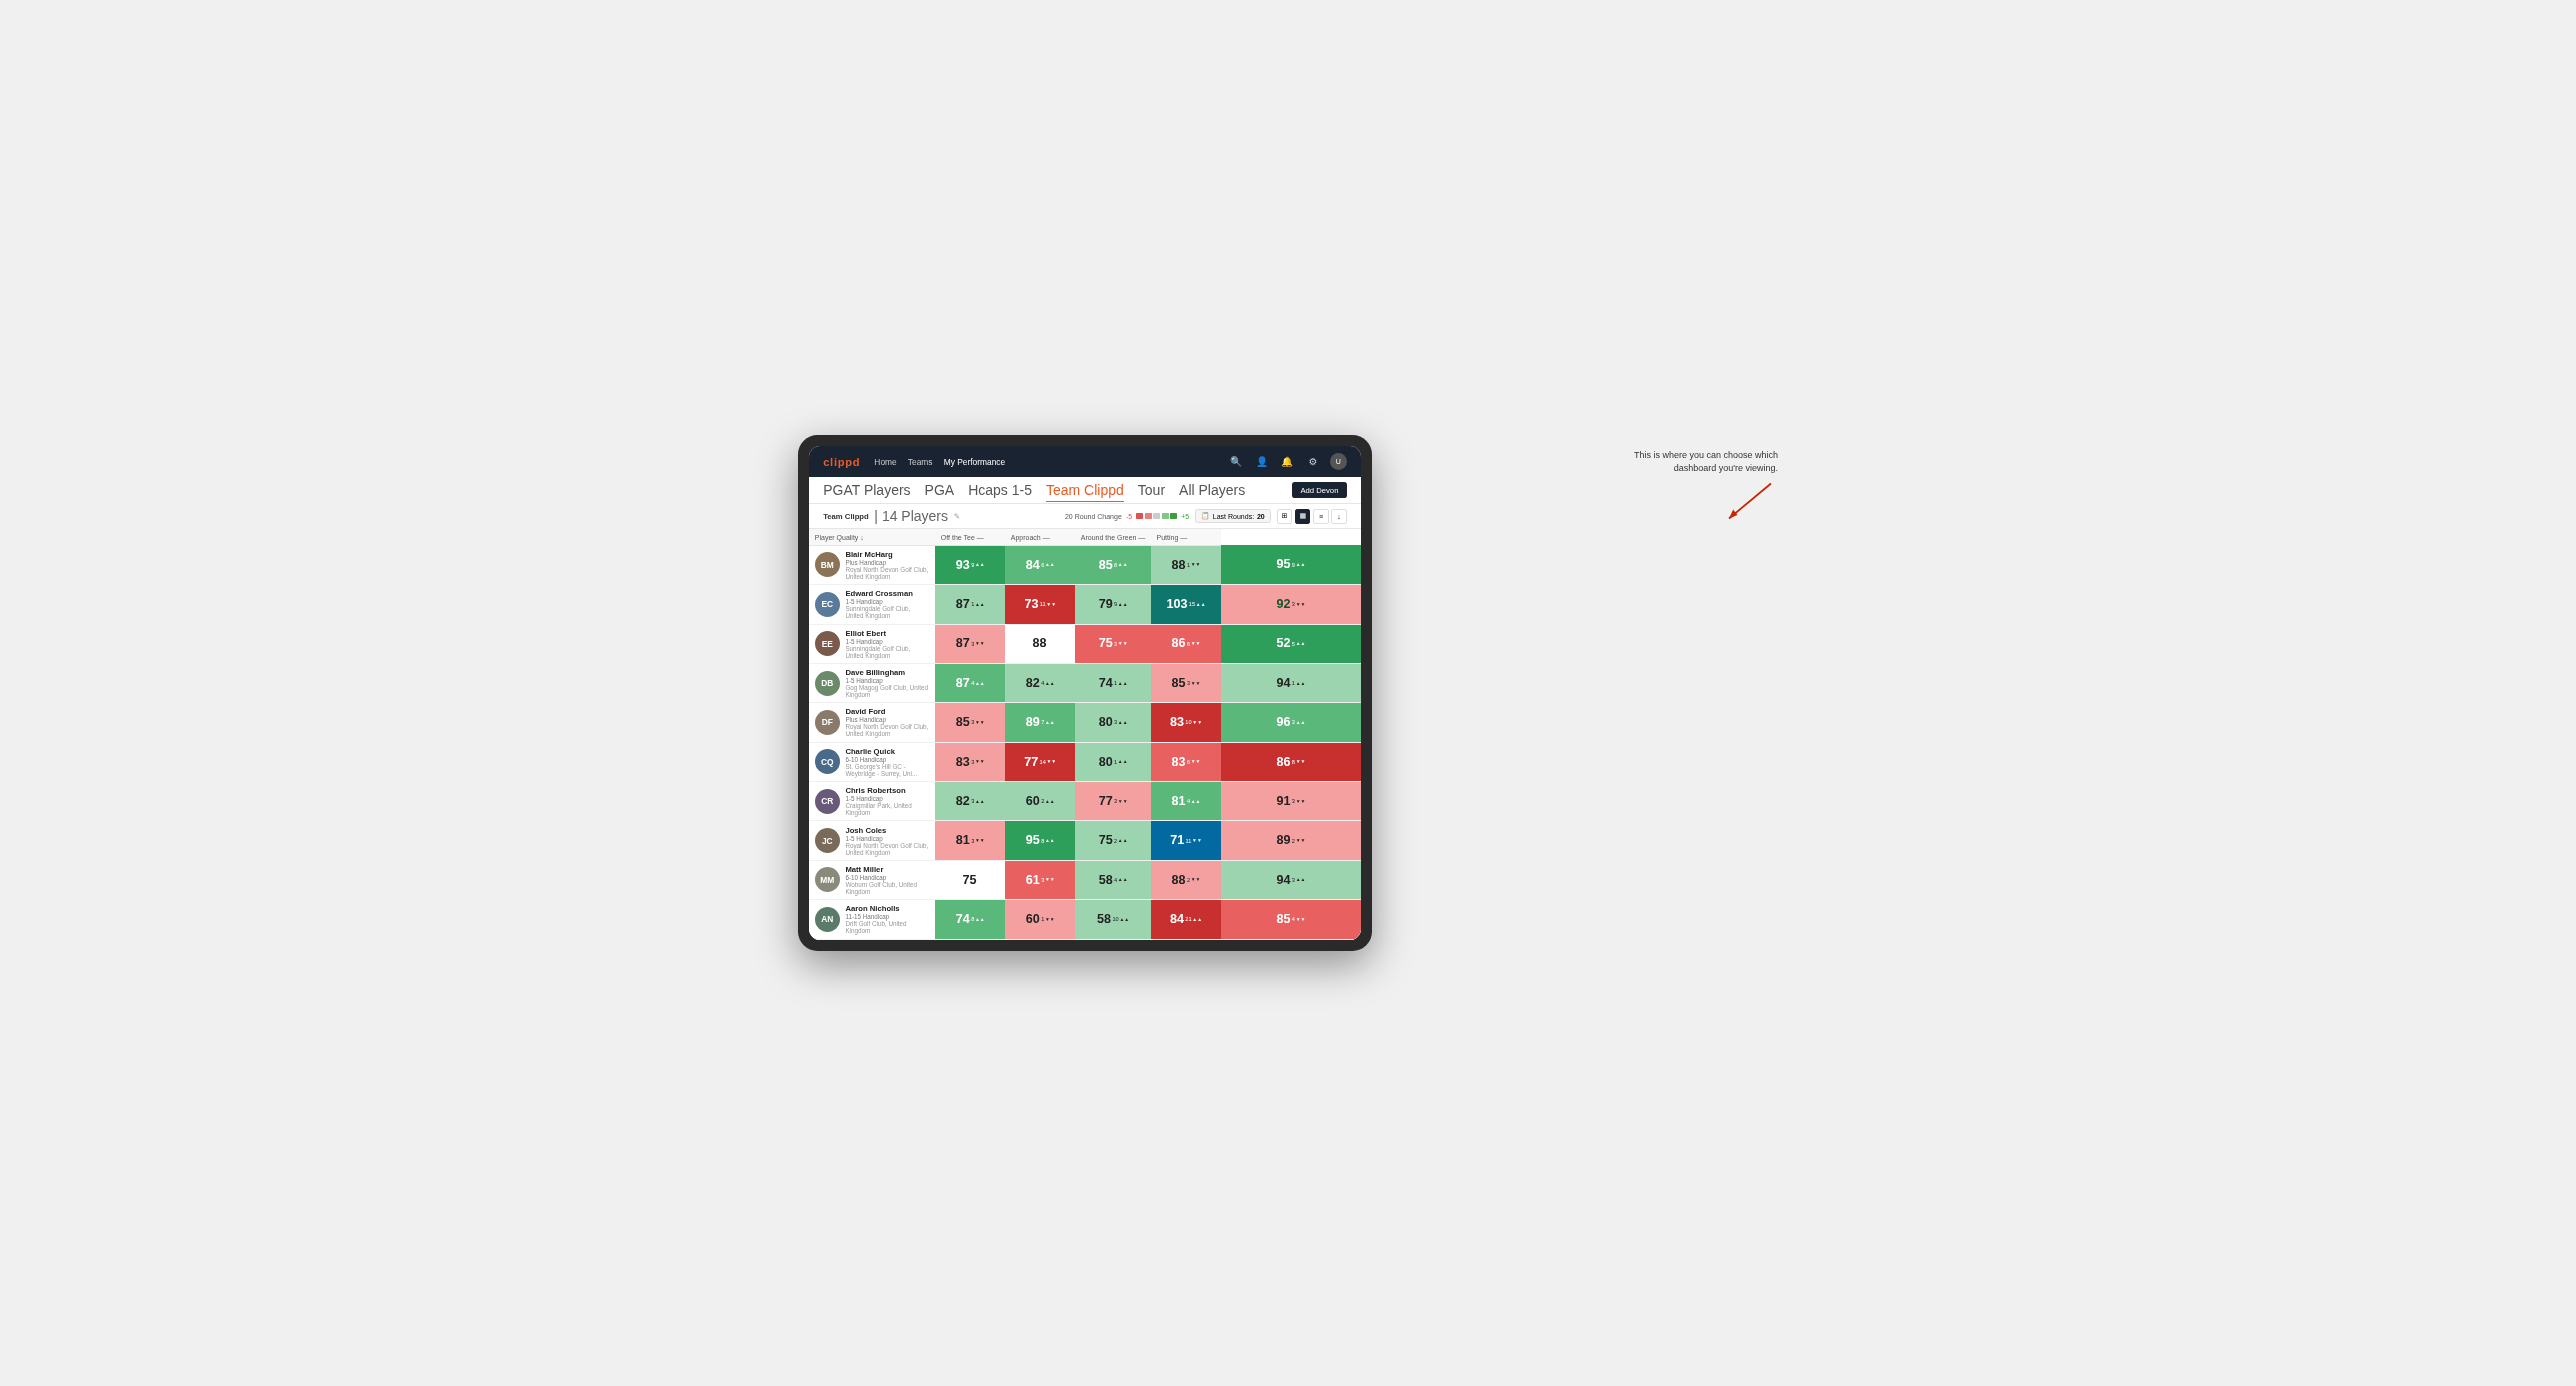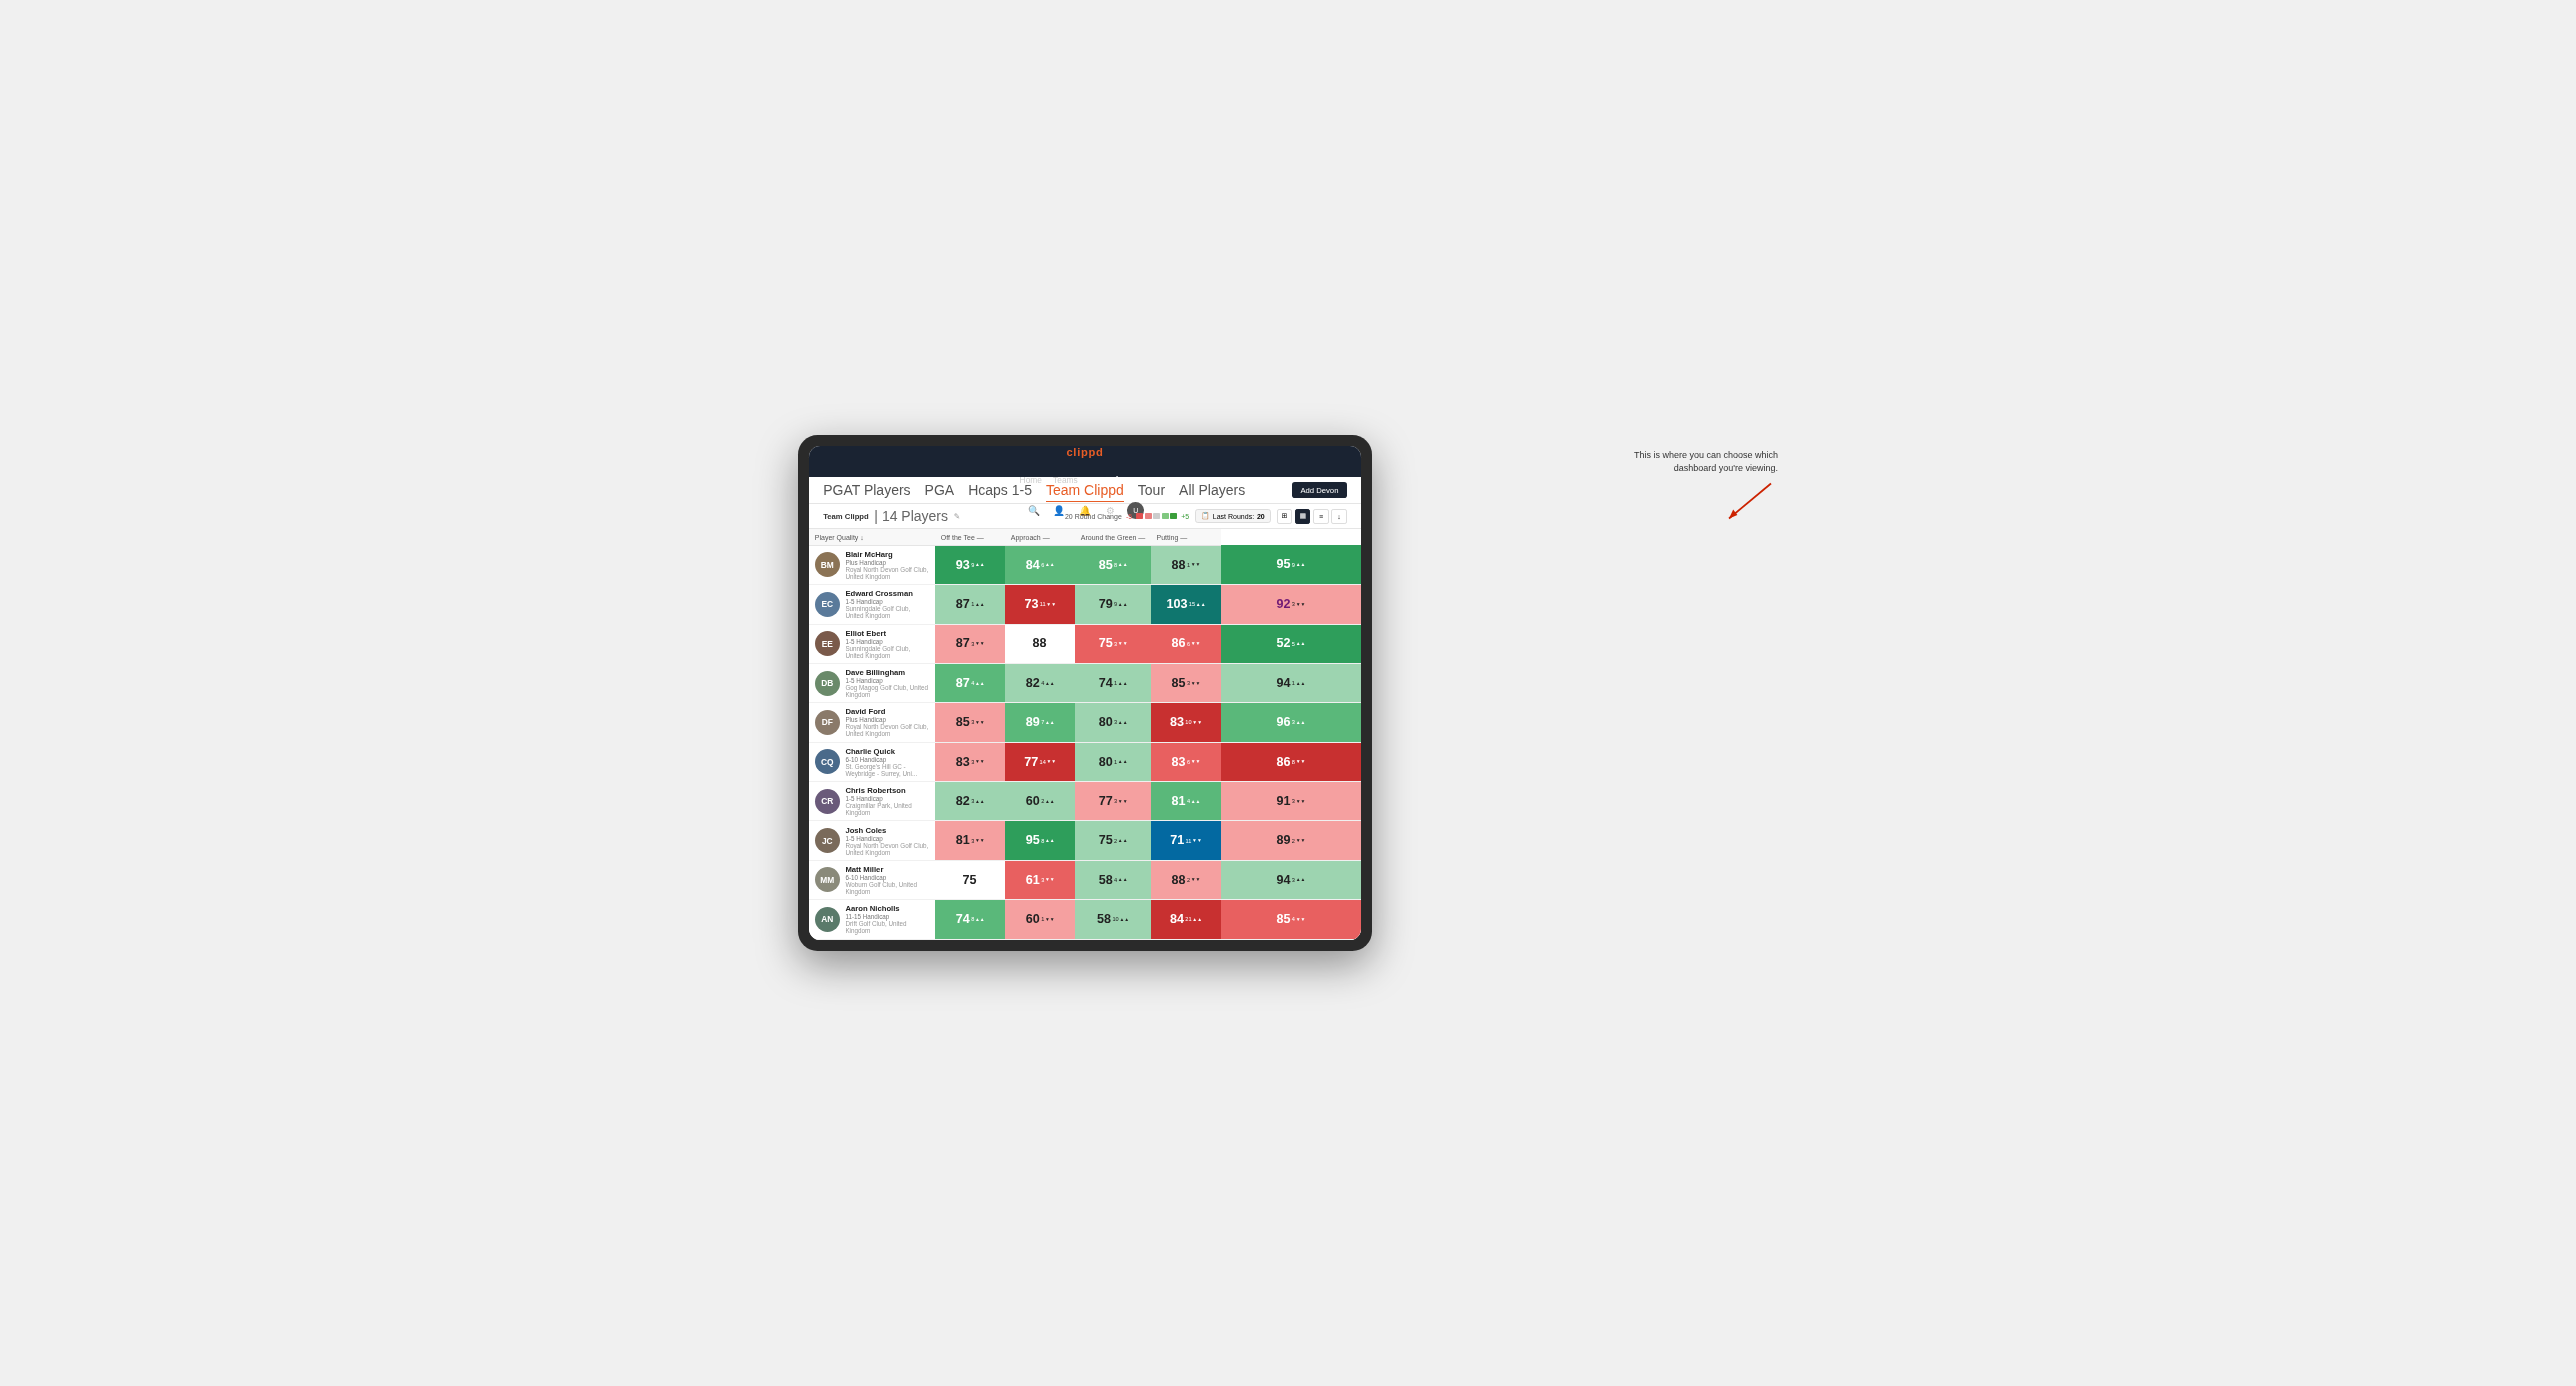--- a/index.html
+++ b/index.html
@@ -39,21 +39,20 @@
     }
 
     
     .nav-bar {
       background: #1a2332;
       display: flex;
       align-items: center;
       padding: 0 14px;
       height: 31px;
       gap: 14px;
-      flex-direction: column;
     }
 
     .nav-logo {
       color: #e85d26;
       font-weight: 700;
       font-size: 11.2px;
       letter-spacing: 0.7px;
     }
 
     .nav-links {
@@ -500,21 +499,21 @@
         </div>
       </td>
                 <td class="score-cell" style="background: #0f766e;">
         <div class="score-inner" style="color:#fff">
           <span class="score-main" style="color:#fff">103</span>
           <span class="score-change" style="color:#fff">15<span class="arrow-up" style="color:inherit;font-size:4.9px">▲</span></span>
         </div>
       </td>
                 <td class="score-cell" style="background: rgb(245, 160, 160);">
         <div class="score-inner" style="color:#222">
-          <span class="score-main" style="color:#701a75">92</span>
+          <span class="score-main" style="color:#14532d">92</span>
           <span class="score-change" style="color:#222">3<span class="arrow-down" style="color:inherit;font-size:4.9px">▼</span></span>
         </div>
       </td>
               </tr>
               <tr>
                 <td>
       <div class="player-cell">
         <div class="player-avatar" style="background:#7a5a4a">EE</div>
         <div class="player-info">
           <div class="player-name">Elliot Ebert</div>

